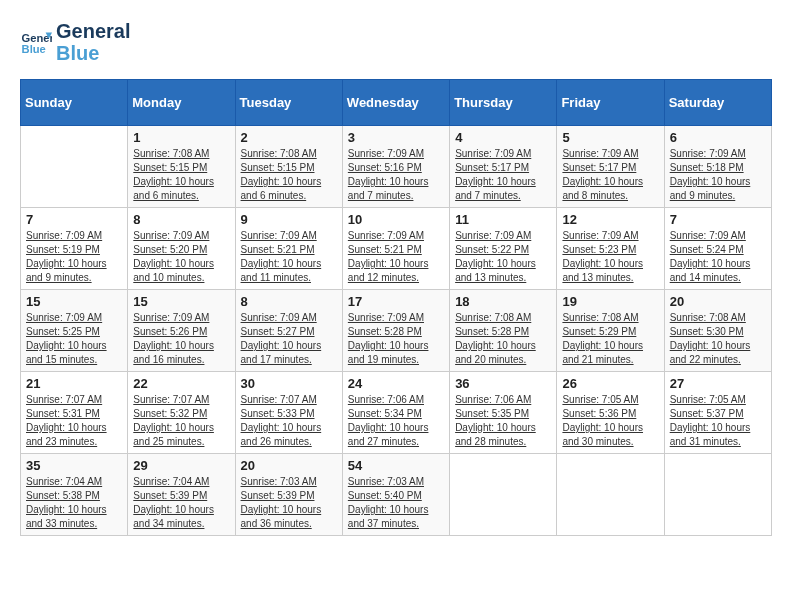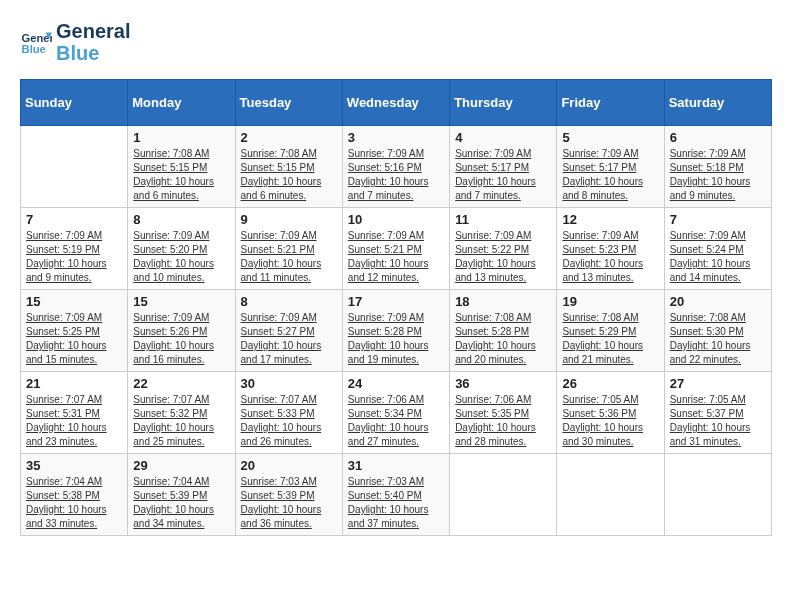--- a/index.html
+++ b/index.html
@@ -327,21 +327,21 @@
 and 34 minutes.</div>
         </td>
         <td>
           <span class="day-number">20</span>
           <div class="day-info" style="white-space: pre-line;">Sunrise: 7:03 AM
 Sunset: 5:39 PM
 Daylight: 10 hours
 and 36 minutes.</div>
         </td>
         <td>
-          <span class="day-number">31</span>
+          <span class="day-number">54</span>
           <div class="day-info" style="white-space: pre-line;">Sunrise: 7:03 AM
 Sunset: 5:40 PM
 Daylight: 10 hours
 and 37 minutes.</div>
         </td>
         <td class="empty-cell"></td>
         <td class="empty-cell"></td>
         <td class="empty-cell"></td>
       </tr>
     </tbody>

